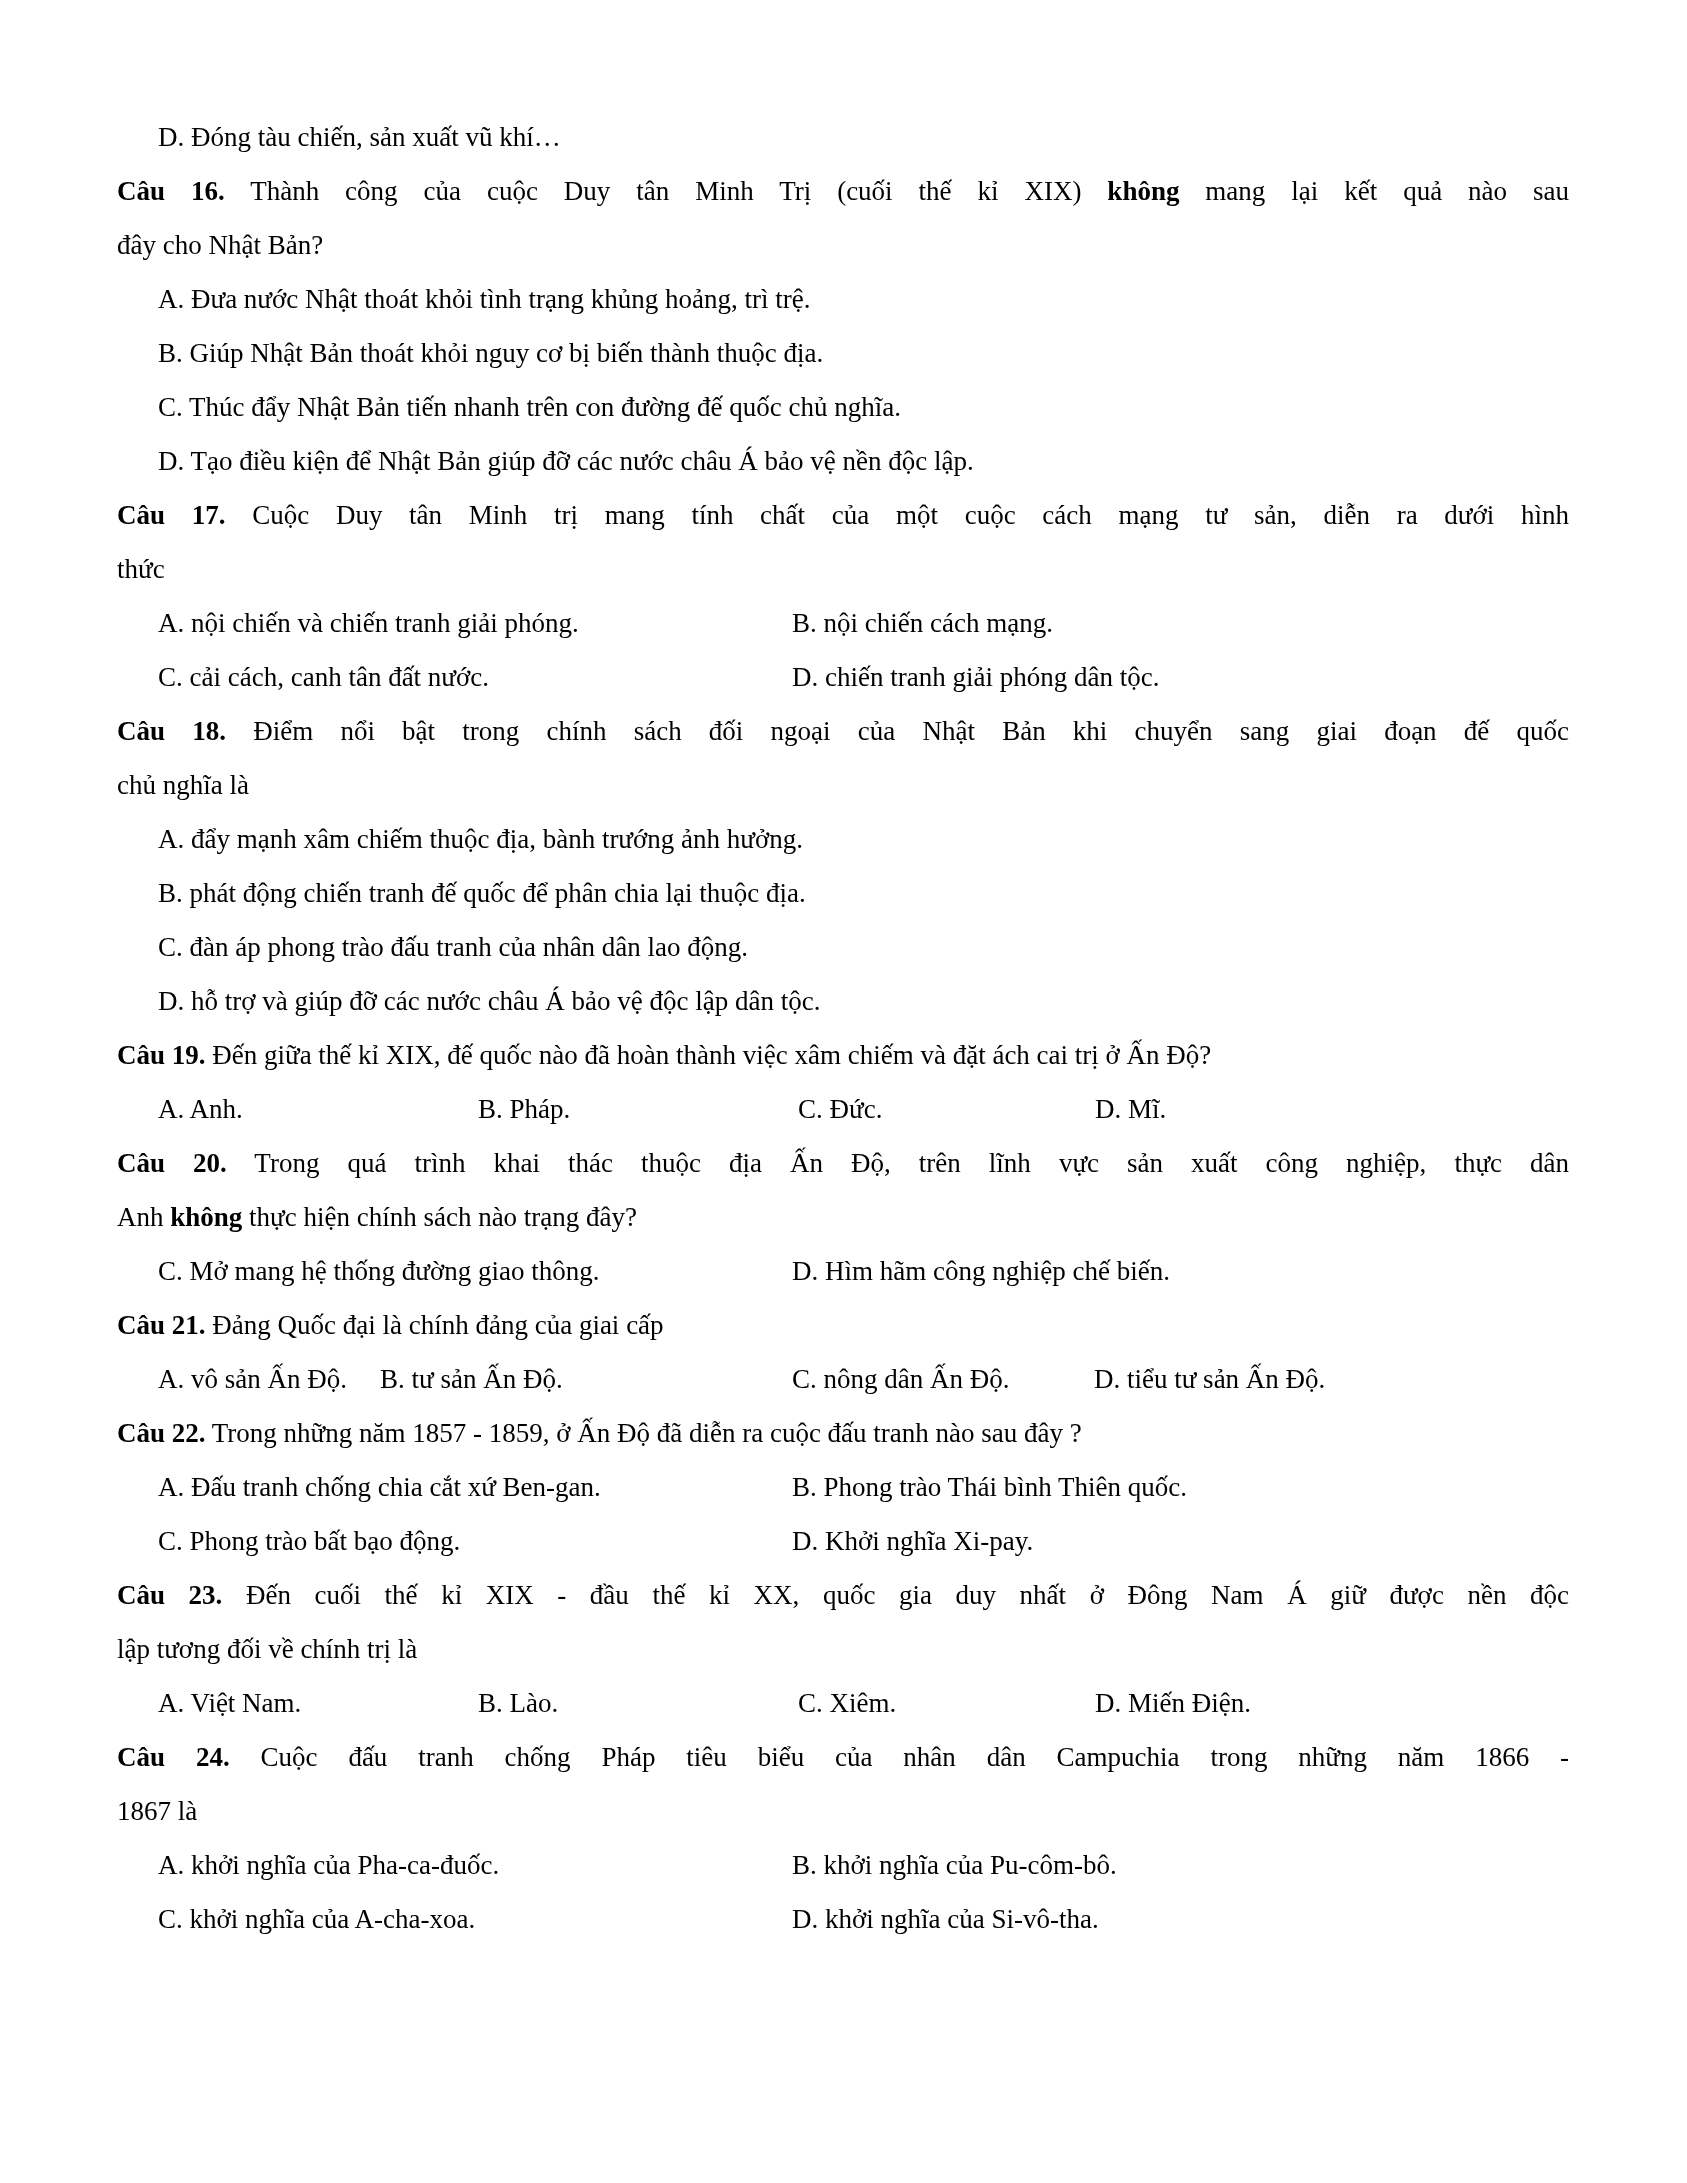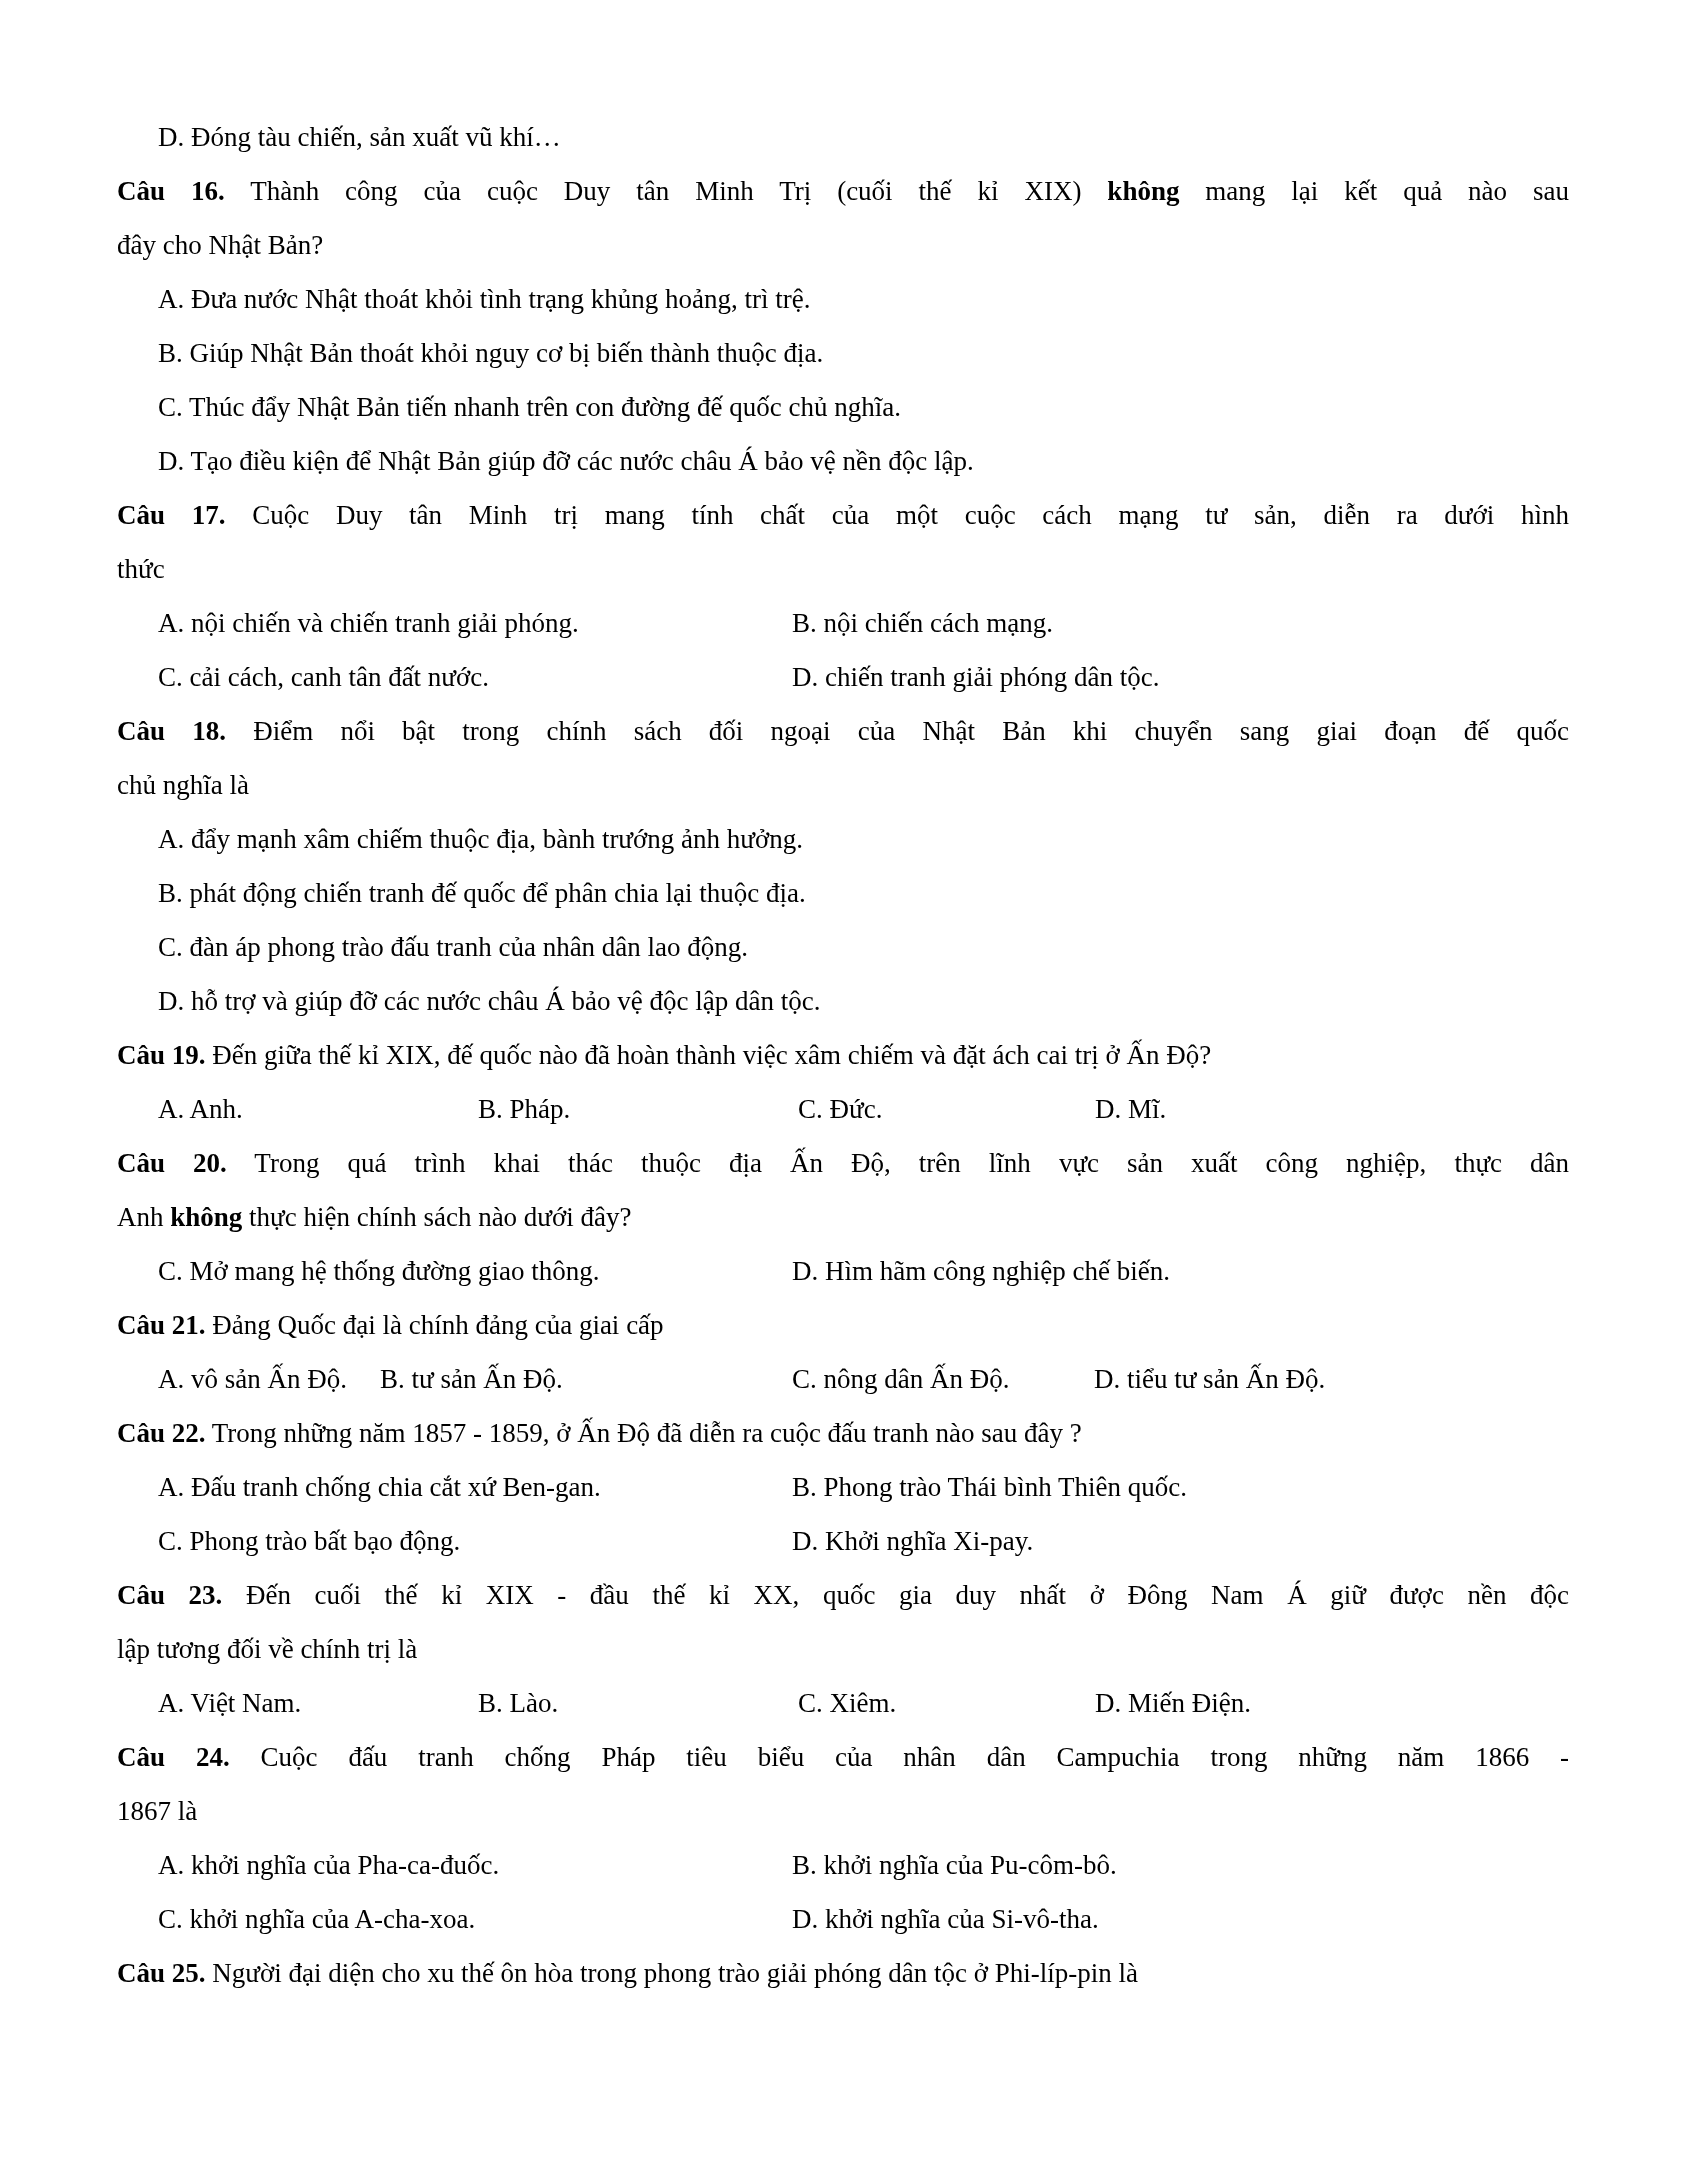--- a/index.html
+++ b/index.html
@@ -61,21 +61,21 @@
       <div class="line indent"><span>C. đàn áp phong trào đấu tranh của nhân dân lao động.</span></div>
       <div class="line indent"><span>D. hỗ trợ và giúp đỡ các nước châu Á bảo vệ độc lập dân tộc.</span></div>
       <div class="line"><span class="bold">Câu 19.</span><span> Đến giữa thế kỉ XIX, đế quốc nào đã hoàn thành việc xâm chiếm và đặt ách cai trị ở Ấn Độ?</span></div>
       <div class="line">
         <span class="col" style="left: 41px; text-align: center;">A. Anh.</span>
         <span class="col" style="left: 361px;">B. Pháp.</span>
         <span class="col" style="left: 681px; text-align: right;">C. Đức.</span>
         <span class="col" style="left: 978px;">D. Mĩ.</span>
       </div>
       <div class="line justify"><span class="bold">Câu 20.</span><span> Trong quá trình khai thác thuộc địa Ấn Độ, trên lĩnh vực sản xuất công nghiệp, thực dân</span></div>
-      <div class="line"><span>Anh </span><span class="bold">không</span><span> thực hiện chính sách nào dưới đây?</span></div>
+      <div class="line"><span>Anh </span><span class="bold">không</span><span> thực hiện chính sách nào trạng đây?</span></div>
       <div class="line">
         <span class="col" style="left: 41px;">C. Mở mang hệ thống đường giao thông.</span>
         <span class="col" style="left: 675px;">D. Hìm hãm công nghiệp chế biến.</span>
       </div>
       <div class="line"><span class="bold">Câu 21.</span><span> Đảng Quốc đại là chính đảng của giai cấp</span></div>
       <div class="line">
         <span class="col" style="left: 41px;">A. vô sản Ấn Độ.</span>
         <span class="col" style="left: 263px;">B. tư sản Ấn Độ.</span>
         <span class="col" style="left: 675px;">C. nông dân Ấn Độ.</span>
         <span class="col" style="left: 977px;">D. tiểu tư sản Ấn Độ.</span>
@@ -100,16 +100,15 @@
       <div class="line justify"><span class="bold">Câu 24.</span><span> Cuộc đấu tranh chống Pháp tiêu biểu của nhân dân Campuchia trong những năm 1866 -</span></div>
       <div class="line"><span>1867 là</span></div>
       <div class="line">
         <span class="col" style="left: 41px;">A. khởi nghĩa của Pha-ca-đuốc.</span>
         <span class="col" style="left: 675px;">B. khởi nghĩa của Pu-côm-bô.</span>
       </div>
       <div class="line">
         <span class="col" style="left: 41px;">C. khởi nghĩa của A-cha-xoa.</span>
         <span class="col" style="left: 675px;">D. khởi nghĩa của Si-vô-tha.</span>
       </div>
-      <div class="line"><span class="bold">Câu 25.</span><span> Người đại diện cho xu thế ôn hòa trong phong trào giải phóng dân tộc ở Phi-líp-pin là</span></div>
     </div>
 </div>
 
 
 </body></html>

